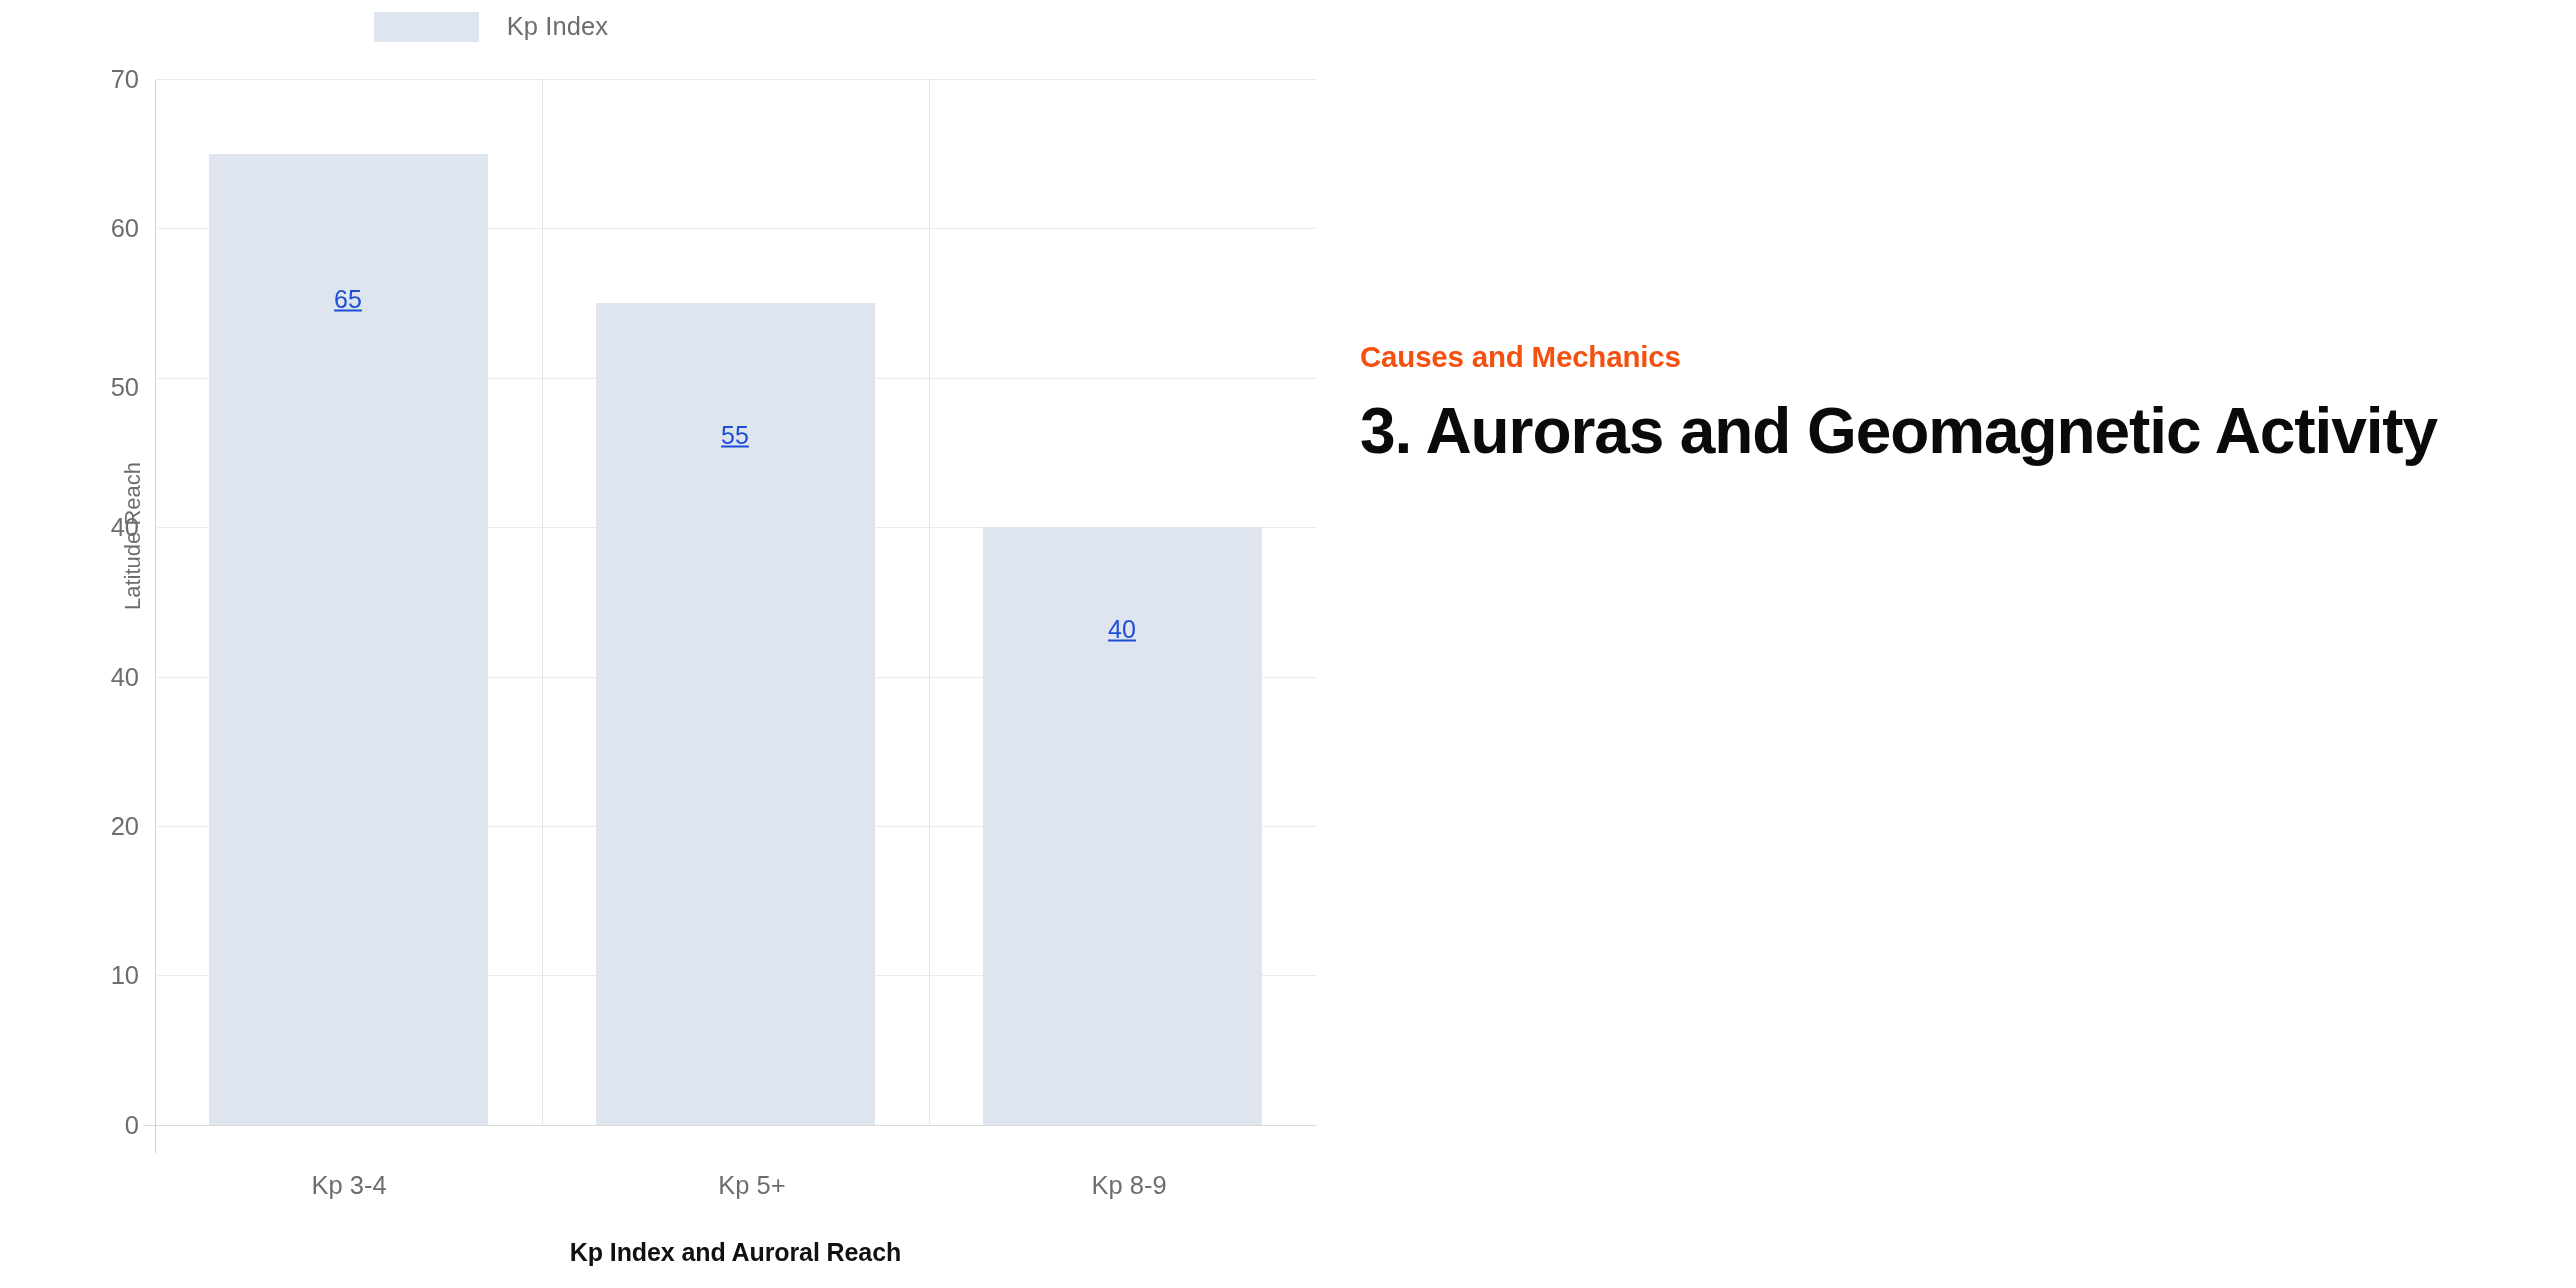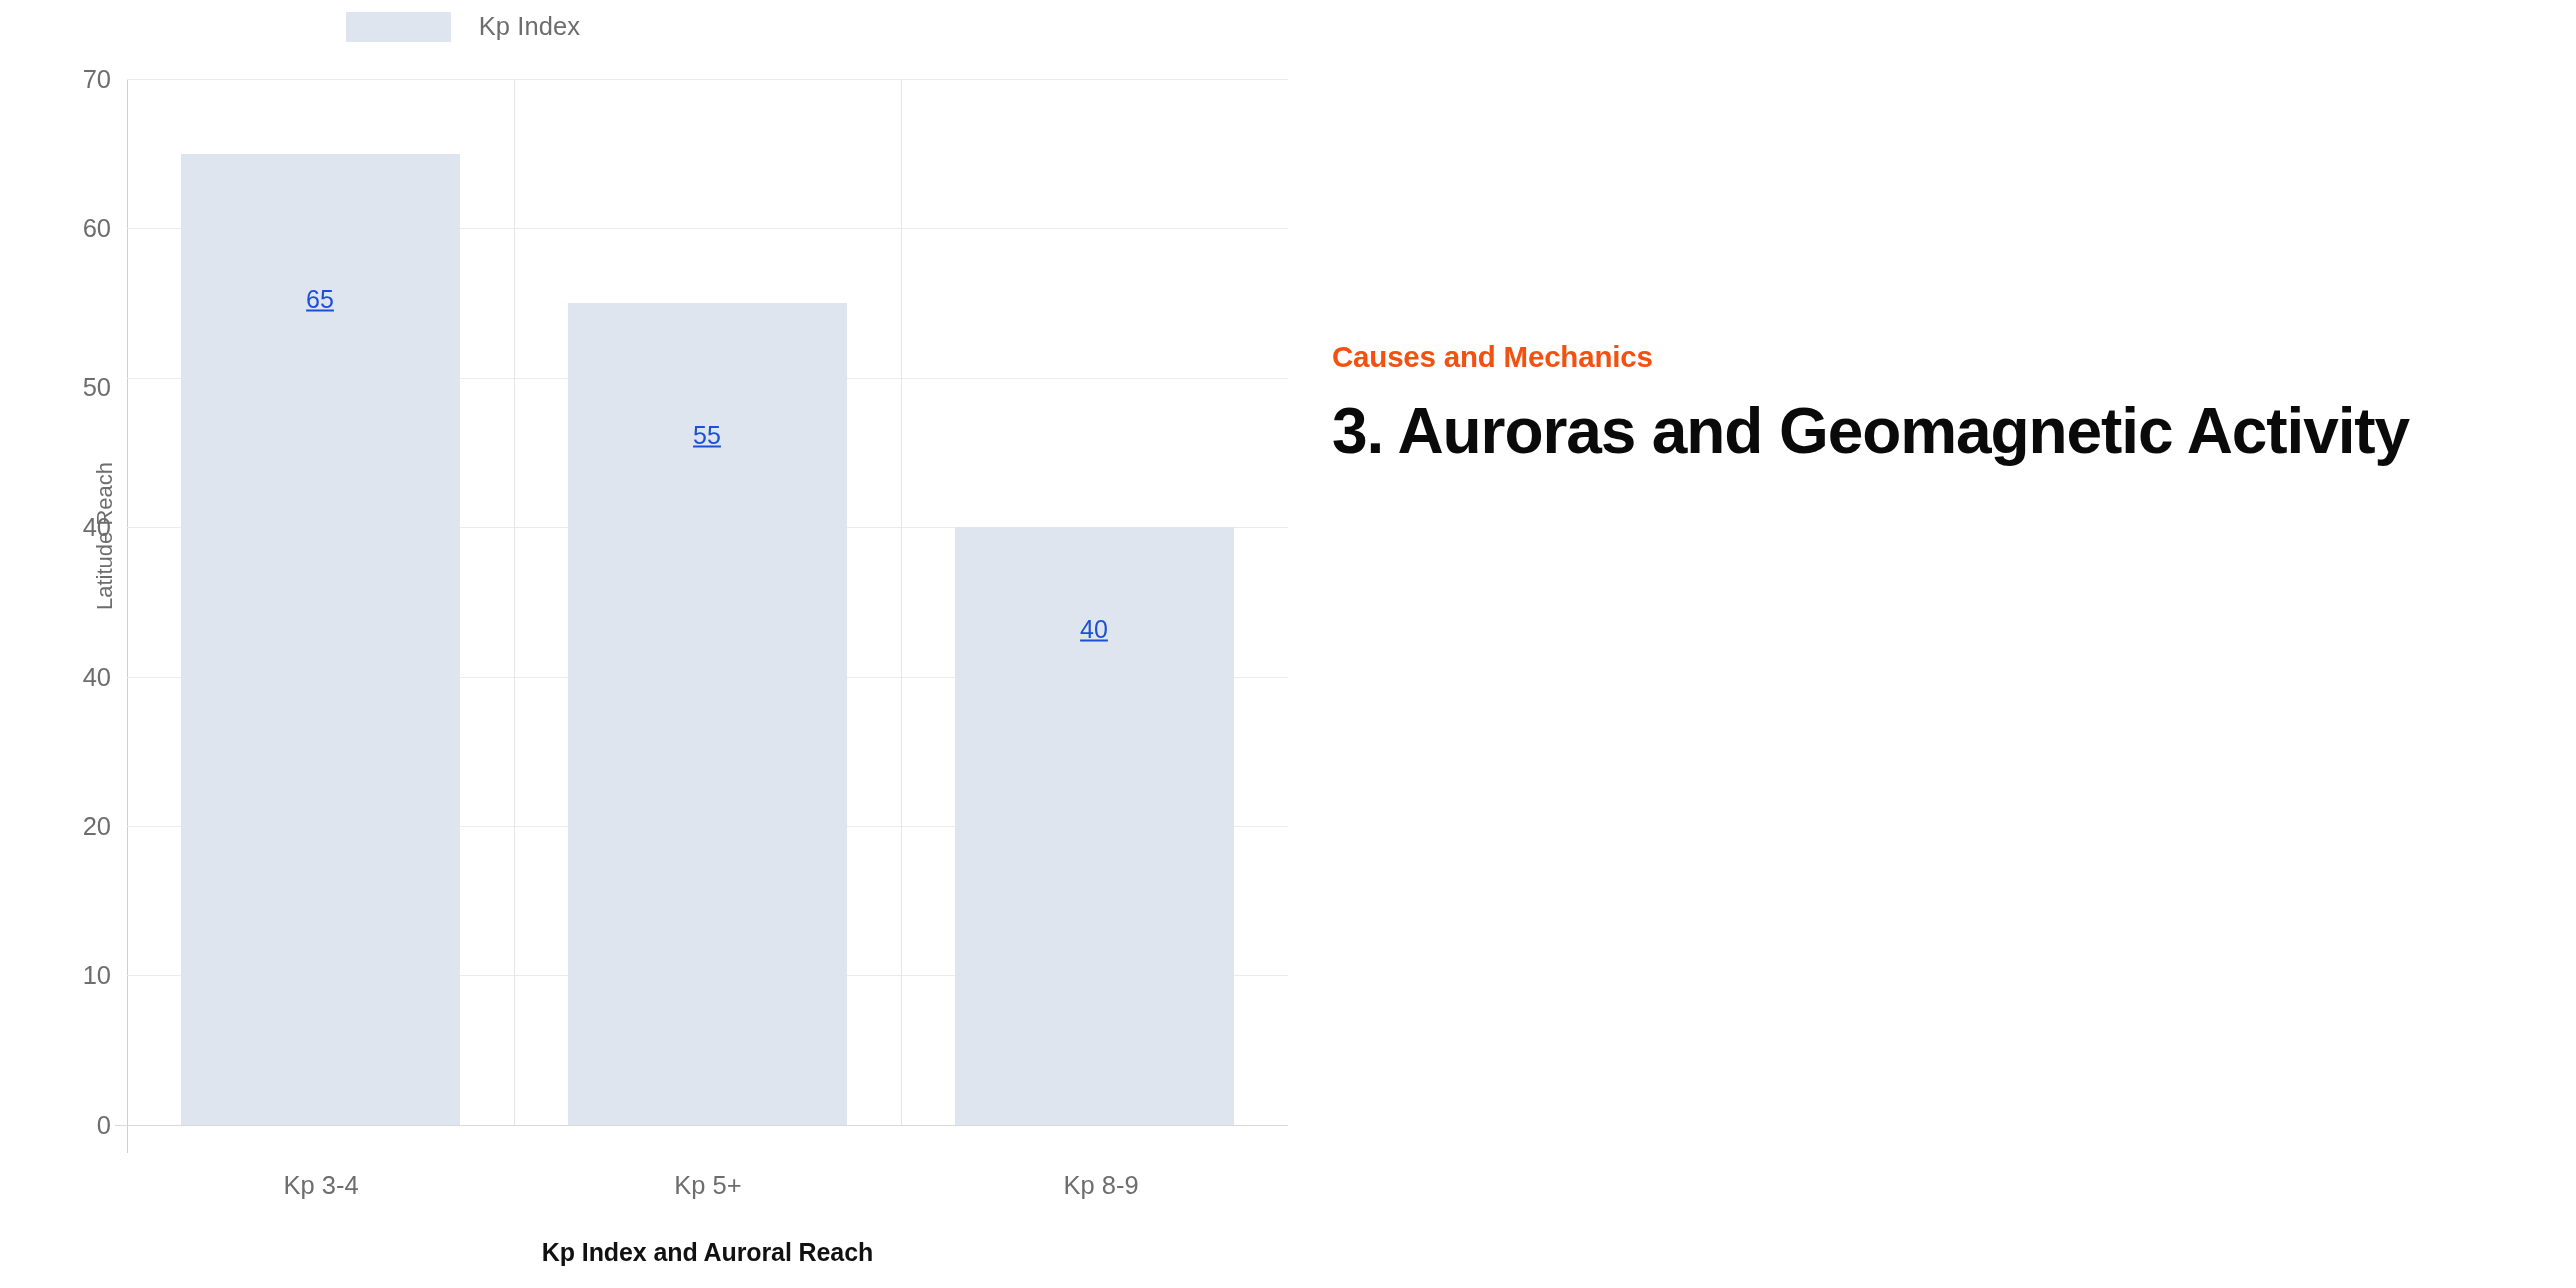--- a/index.html
+++ b/index.html
@@ -14,20 +14,21 @@
     overflow: hidden;
     position: relative;
   }
 
   
   #root {
     position: absolute;
     inset: 0;
     display: flex;
     flex-direction: row;
+    padding-left: 28px;
   }
 
   
   #chart-panel {
     position: relative;
     width: 1315px;
     height: 1288px;
     flex: 0 0 1315px;
   }
 
@@ -253,21 +254,21 @@
         <div class="bar" style="left: 54px; width: 279px; top: 75px; height: 971px; background: rgb(223, 229, 238);"></div>
         <div class="bar-value" style="left: 193px; top: 220px;">65</div>
         <div class="bar" style="left: 441px; width: 279px; top: 224px; height: 822px; background: rgb(223, 229, 238);"></div>
         <div class="bar-value" style="left: 580px; top: 356px;">55</div>
         <div class="bar" style="left: 828px; width: 279px; top: 448px; height: 598px; background: rgb(223, 229, 238);"></div>
         <div class="bar-value" style="left: 967px; top: 550px;">40</div>
       </div>
 
     <div id="xticks-layer">
         <div class="xtick" style="left: 321px;">Kp 3-4</div>
-        <div class="xtick" style="left: 708px; text-align: center;">Kp 5+</div>
+        <div class="xtick" style="left: 724px; text-align: center;">Kp 5+</div>
         <div class="xtick" style="left: 1101px;">Kp 8-9</div>
       </div>
 
     <div id="xtitle">Kp Index and Auroral Reach</div>
   </div>
 
   <div id="text-panel">
     <div id="text-inner">
       <div id="eyebrow">Causes and Mechanics</div>
       <h1 id="headline">3. Auroras and Geomagnetic Activity</h1>

